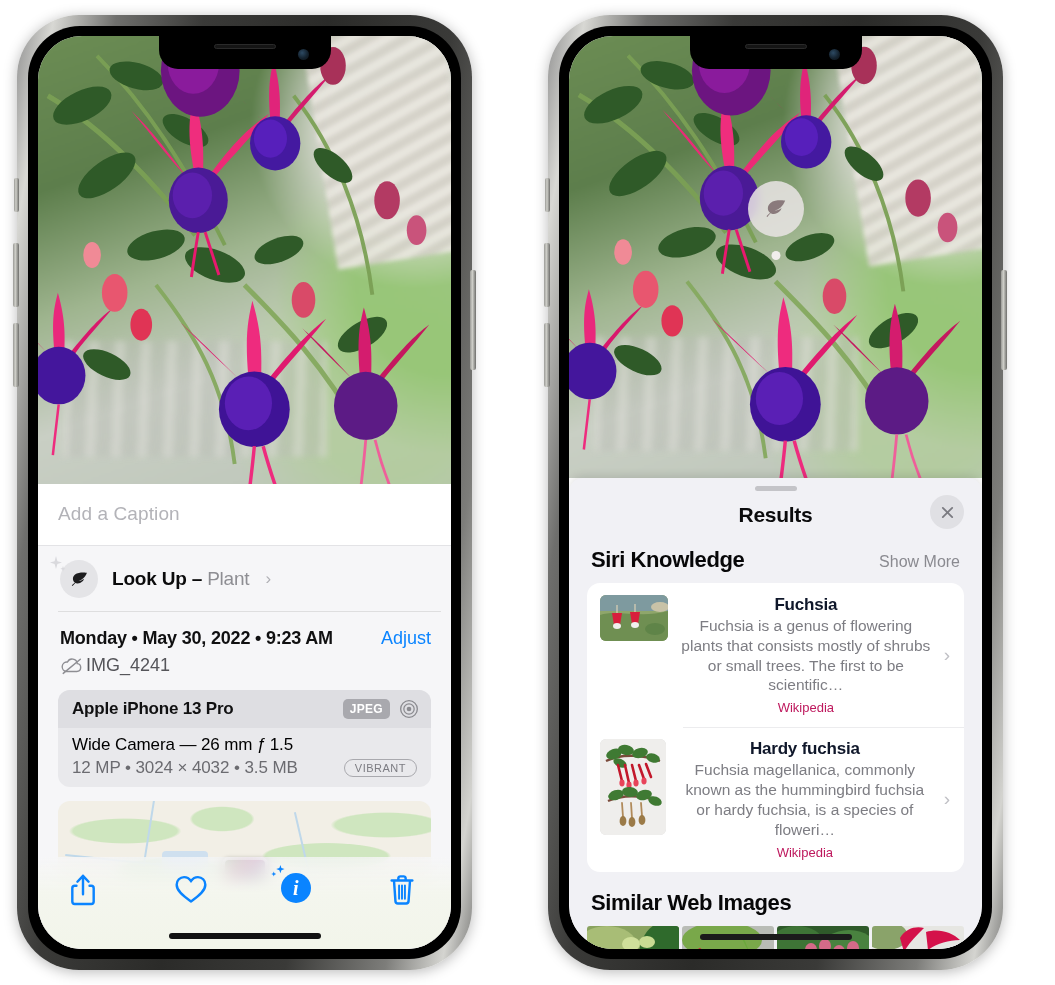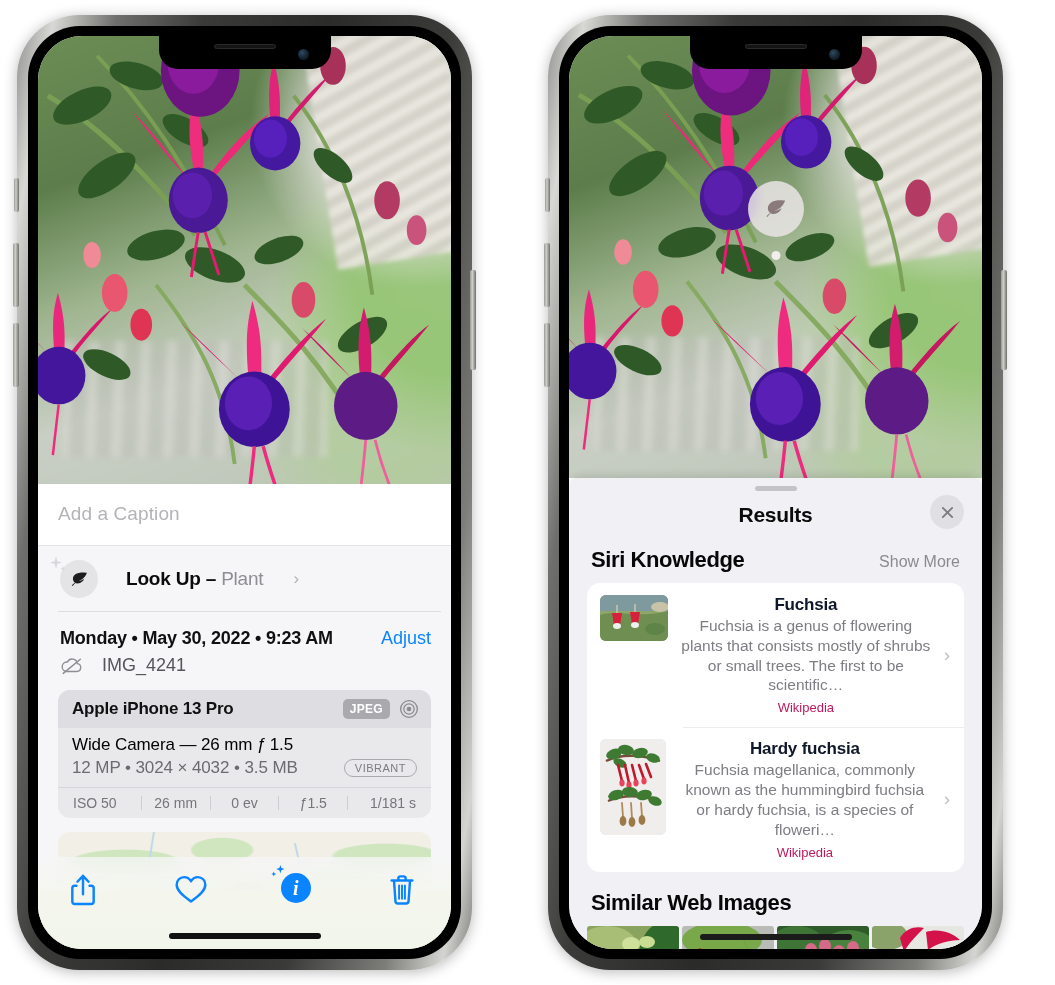--- a/index.html
+++ b/index.html
@@ -96,21 +96,21 @@
     display: flex; flex-direction: column;
   }
   .caption-row {
     background: #ffffff;
     padding: 19px 20px 20px 20px;
     font-size: 19px; color: #b3b3b8;
     border-bottom: 1px solid #e3e3e6;
     letter-spacing: .1px;
   }
   .lookup-row {
-    display: flex; align-items: center; gap: 28px;
+    display: flex; align-items: center; gap: 14px;
     padding: 14px 20px 14px 22px;
     position: relative;
   }
   .lookup-row:after {
     content: ""; position: absolute; left: 20px; right: 10px; bottom: 0;
     height: 1px; background: #dededf;
   }
   .leaf-badge {
     width: 38px; height: 38px; border-radius: 50%;
     background: #e4e4e7;
@@ -125,21 +125,21 @@
   .lookup-text .sub { font-weight: 400; color: #8e8e93; }
   .chev-sm { color: #b0b0b5; font-size: 17px; margin-left: 2px; }
 
   .date-row {
     display: flex; align-items: baseline; justify-content: space-between;
     padding: 16px 20px 2px 22px;
   }
   .date-text { font-size: 18px; font-weight: 700; color: #101011; letter-spacing: -.2px; }
   .adjust-link { font-size: 18px; color: #0a84ff; }
   .filename-row {
-    display: flex; align-items: center; gap: 18px;
+    display: flex; align-items: center; gap: 2px;
     padding: 4px 20px 14px 22px;
     font-size: 18px; color: #55555a;
   }
 
   .camera-card {
     margin: 0 20px; background: #e9e9ec; border-radius: 12px; overflow: hidden;
   }
   .cam-head {
     display: flex; align-items: center; justify-content: space-between;
     padding: 9px 12px 9px 14px; background: #dedee2;
@@ -416,31 +416,20 @@
                   </svg>
                 </span>
               </span>
             </div>
             <div class="cam-body">
               <div class="cam-line1">Wide Camera — 26 mm ƒ 1.5</div>
               <div class="cam-line2row">
                 <span class="cam-line2">12 MP • 3024 × 4032 • 3.5 MB</span>
                 <span class="vibrant-pill">VIBRANT</span>
               </div>
-            </div>
-            <div class="exif-row">
-              <span class="exif-cell">ISO 50</span>
-              <span class="exif-sep"></span>
-              <span class="exif-cell">26 mm</span>
-              <span class="exif-sep"></span>
-              <span class="exif-cell">0 ev</span>
-              <span class="exif-sep"></span>
-              <span class="exif-cell">ƒ1.5</span>
-              <span class="exif-sep"></span>
-              <span class="exif-cell">1/181 s</span>
             </div>
           </div>
 
           <div class="map-card">
             <div class="map-road" style="left:24%;top:-4%;width:2px;height:70%;transform:rotate(9deg);"></div>
             <div class="map-road" style="left:66%;top:10%;width:2px;height:90%;transform:rotate(-13deg);"></div>
             <div class="map-road" style="left:2%;top:58%;width:26%;height:2px;transform:rotate(6deg);"></div>
             <div class="map-road" style="left:28%;top:50%;width:46px;height:22px;background:#cfe0ef;border-radius:4px;"></div>
             <div class="map-pin"></div>
           </div>

